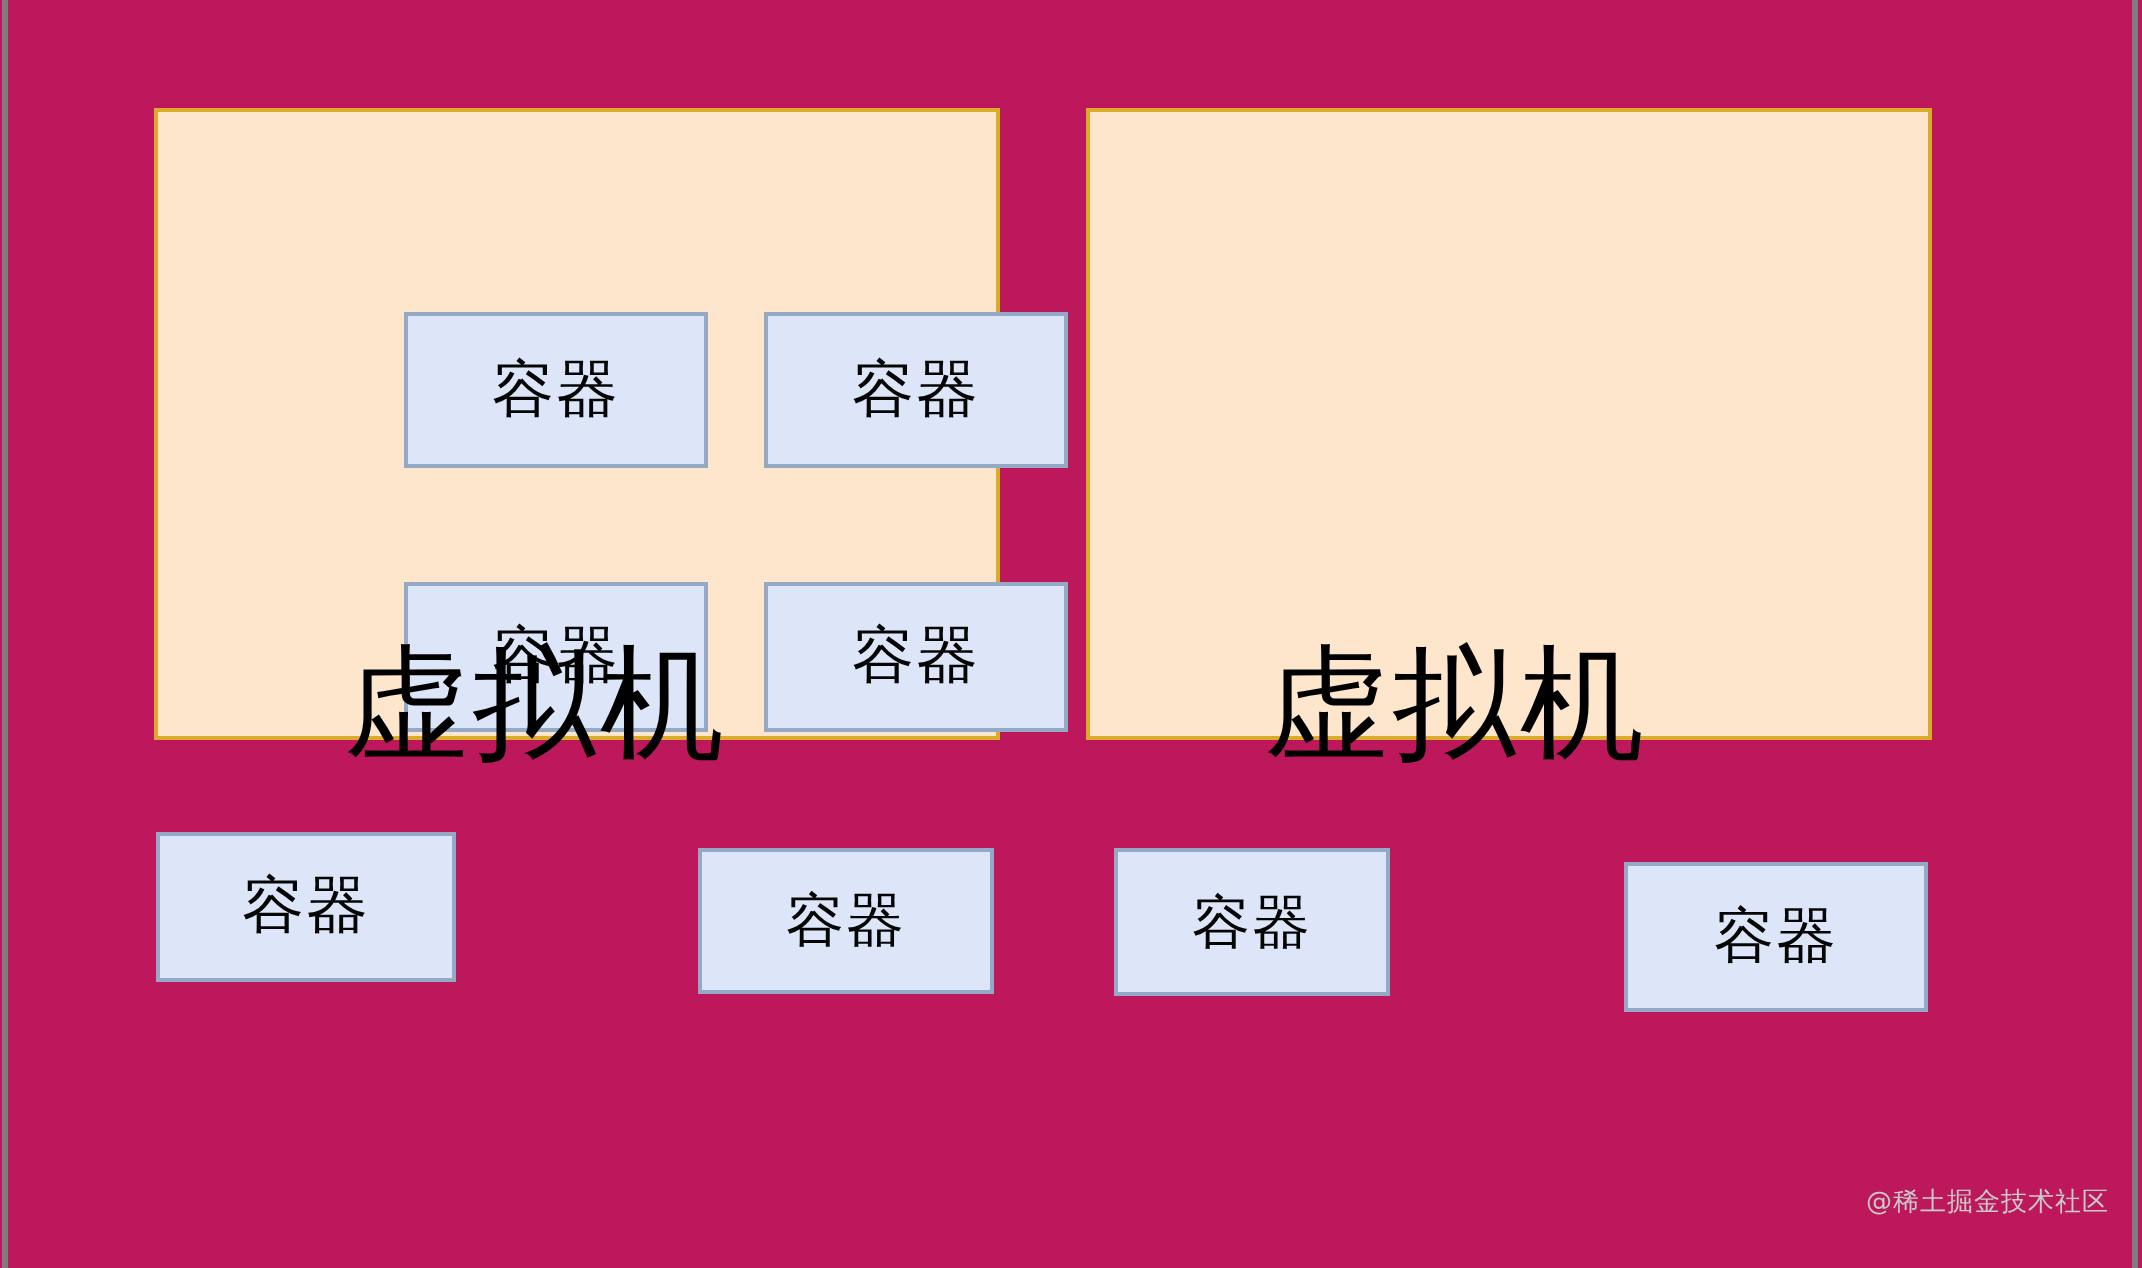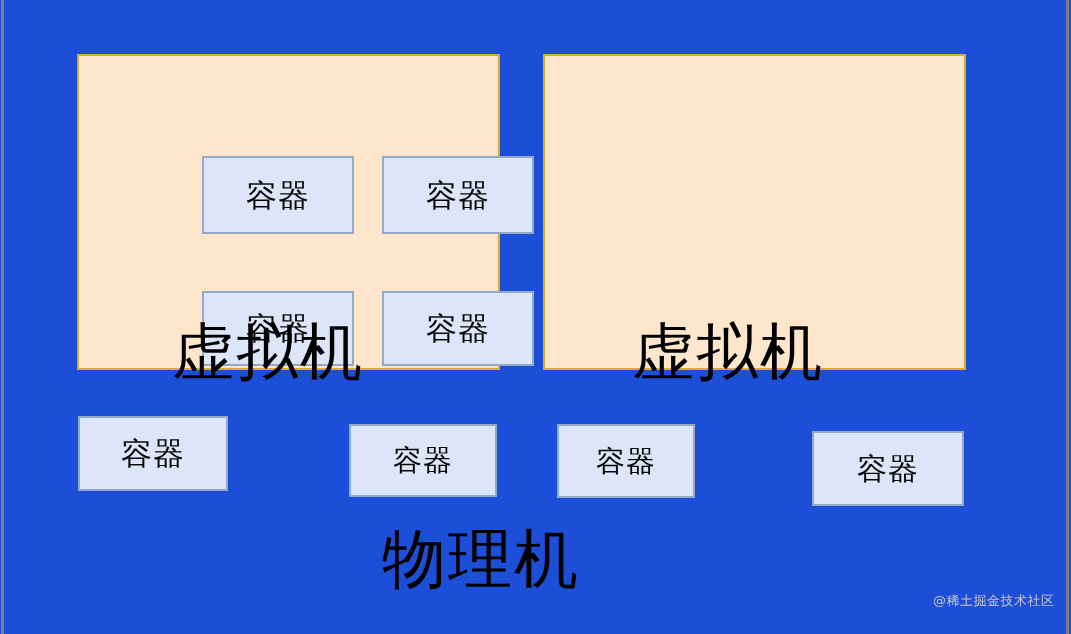--- a/index.html
+++ b/index.html
@@ -5,21 +5,21 @@
 <style>
   html, body {
     margin: 0;
     padding: 0;
     background: #ffffff;
   }
   #stage {
     position: relative;
     width: 1071px;
     height: 634px;
-    background: #1d4ed8;
+    background: #be185d;
     overflow: hidden;
     font-family: "DejaVu Sans", "Liberation Sans", sans-serif;
     -webkit-font-smoothing: antialiased;
   }
 
   
   .edge-rail {
     position: absolute;
     top: 0;
     width: 3px;
@@ -136,17 +136,16 @@
   <div class="container-box" id="host-c2">
     <span class="container-label">容器</span>
   </div>
   <div class="container-box" id="host-c3">
     <span class="container-label">容器</span>
   </div>
   <div class="container-box" id="host-c4">
     <span class="container-label">容器</span>
   </div>
 
-  <div class="big-label" id="host-label">物理机</div>
 
   <div id="watermark">@稀土掘金技术社区</div>
 
 </div>
 
 </body></html>

